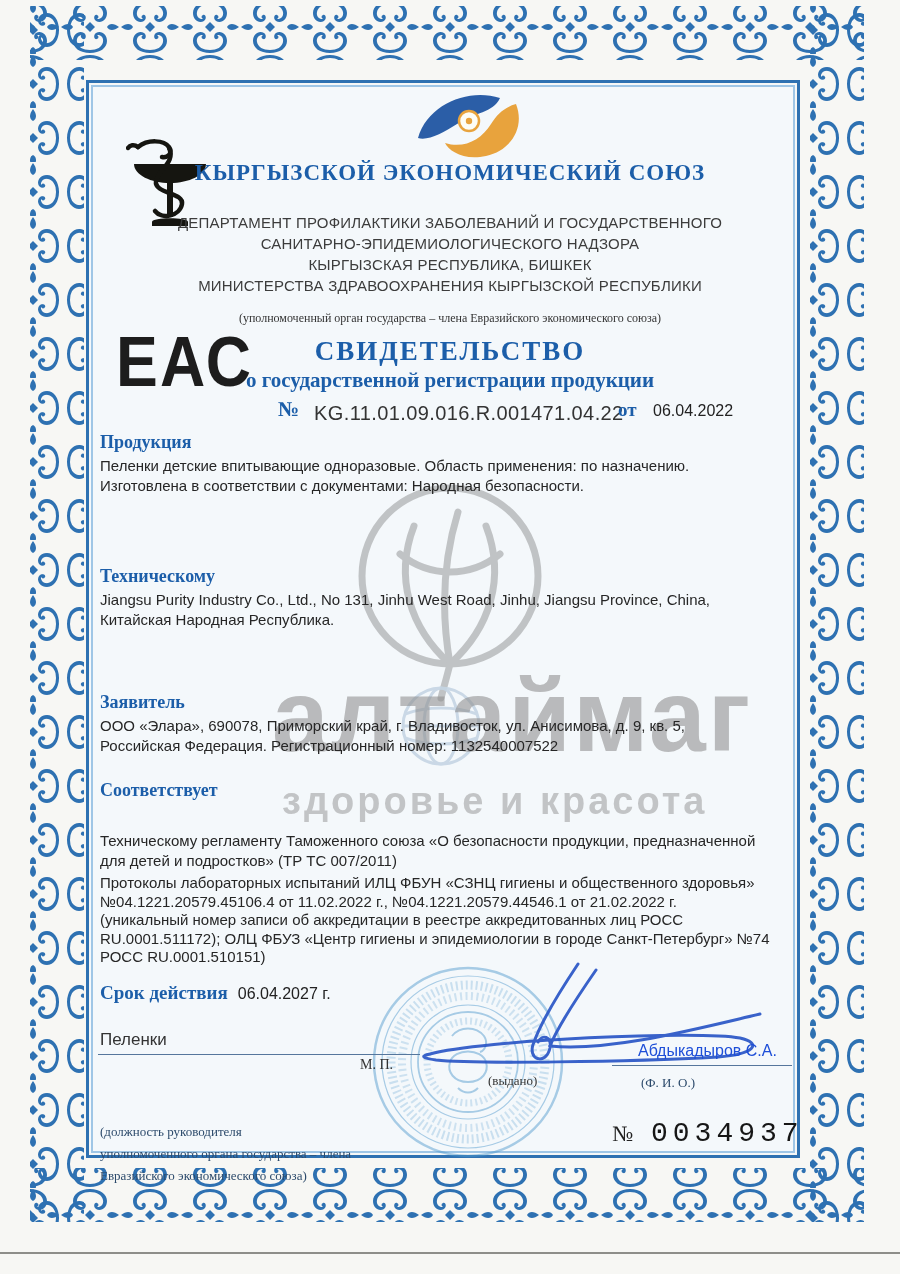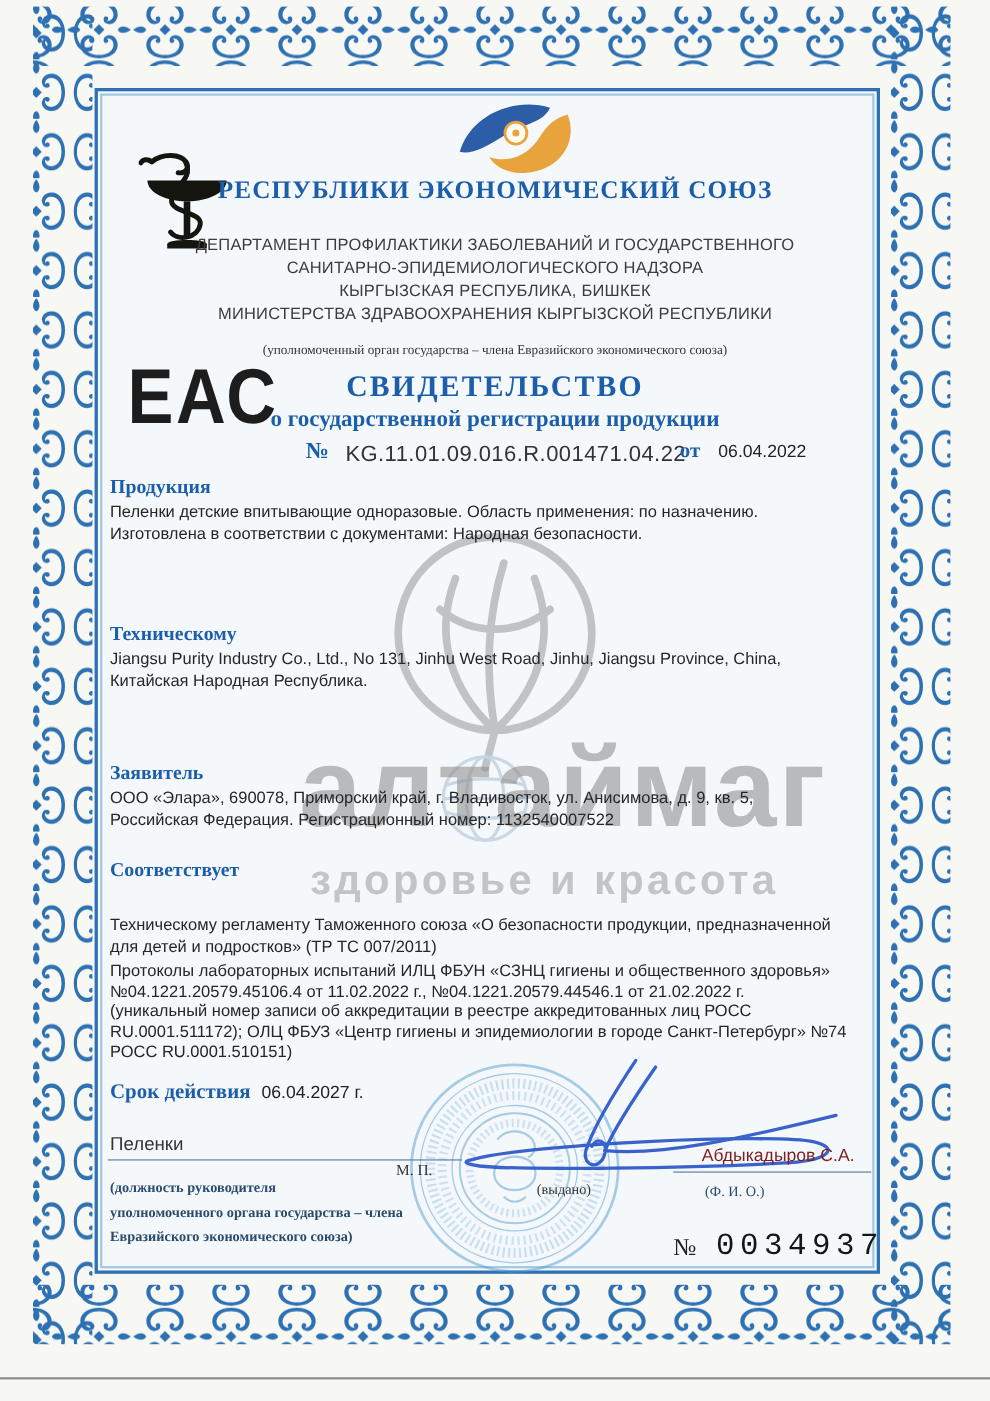--- a/index.html
+++ b/index.html
@@ -35,24 +35,24 @@
   .h-product{top:432px;} .t-product{top:456px;}
   .h-manuf{top:566px;}   .t-manuf{top:590px;}
   .h-appl{top:692px;}    .t-appl{top:716px;}
   .h-conf{top:780px;}    .t-conf{top:803px;margin-top:28px;}
   .h-basis{top:852px;}   .t-basis{top:874px; line-height:18.5px;}
   .validity{left:100px; top:982px; display:flex; align-items:baseline; gap:10px;}
   .validity .lab{font-size:19px;}
   .validity .val{font-size:16px; color:#222;}
   .director{left:100px; top:1030px; font-size:17px; color:#333;}
   .dir-line{left:98px; top:1054px; width:322px; height:1px; background:#55769c;}
-  .pos-note{left:100px; top:1069px; font-size:13px; line-height:22px; color:#2c4a6b;font-weight:bold;}
+  .pos-note{left:100px; top:1121px; font-size:13px; line-height:22px; color:#2c4a6b;}
   .mp{left:360px; top:1057px; font-size:14px; color:#333; z-index:3;}
   .sig-cap{left:488px; top:1073px; font-size:13px; color:#333; z-index:3;}
-  .name{left:638px; top:1042px; font-size:16px; color:#7f1d1d; z-index:3;}
+  .name{left:638px; top:1042px; font-size:16px; color:#1d4ed8; z-index:3;}
   .name-line{left:612px; top:1065px; width:180px; height:1px; background:#55769c; z-index:3;}
   .name-cap{left:641px; top:1075px; font-size:13px; color:#2c4a6b; z-index:3;}
   .serial{left:612px; top:1118px; display:flex; align-items:center; gap:18px; z-index:2;}
   .serial .lab{font-family:"Liberation Serif",serif; font-size:22px; color:#222;}
   .serial .val{font-family:"Liberation Mono",monospace; font-size:28px; letter-spacing:5px; color:#161616;}
   .wm-brand{left:272px; top:658px; font-size:102px; font-weight:700; color:var(--watermark_gray,#8f8f8f);
             opacity:.58; letter-spacing:2px; z-index:1; white-space:nowrap;}
   .wm-tag{left:282px; top:780px; font-size:38px; font-weight:700; color:#9b9b9b; opacity:.55; letter-spacing:3px; z-index:1; white-space:nowrap;}
   .wm-emblem{left:330px; top:468px; opacity:.34; z-index:1;}
   .stamp{left:356px; top:960px; z-index:2; opacity:.85;}
@@ -128,21 +128,21 @@
     </g>
   </svg>
 
   <svg class="abs eaeu" width="112" height="72" viewBox="0 0 112 72">
     <path d="M6,52 C16,18 56,2 88,12 C81,27 63,26 45,38 C31,47 16,55 6,52 Z" fill="#2b5ea7"></path>
     <path d="M104,18 C113,41 100,64 74,70 C52,75 37,65 33,57 C52,63 69,54 79,38 C85,28 93,21 104,18 Z" fill="#e8a33d"></path>
     <circle cx="57" cy="35" r="10" fill="#fdfdf6" stroke="#e8a33d" stroke-width="2.5"></circle>
     <circle cx="57" cy="35" r="3.2" fill="#e8a33d"></circle>
   </svg>
 
-  <div class="abs center union-title hblue z2">РЕСПУБЛИКИ ЭКОНОМИЧЕСКИЙ СОЮЗ</div>
+  <div class="abs center union-title hblue z2">КЫРГЫЗСКОЙ ЭКОНОМИЧЕСКИЙ СОЮЗ</div>
 
   <div class="abs center dept z2">
     <div>ДЕПАРТАМЕНТ ПРОФИЛАКТИКИ ЗАБОЛЕВАНИЙ И ГОСУДАРСТВЕННОГО</div>
     <div>САНИТАРНО-ЭПИДЕМИОЛОГИЧЕСКОГО НАДЗОРА</div>
     <div>КЫРГЫЗСКАЯ РЕСПУБЛИКА, БИШКЕК</div>
     <div>МИНИСТЕРСТВА ЗДРАВООХРАНЕНИЯ КЫРГЫЗСКОЙ РЕСПУБЛИКИ</div>
   </div>
 
   <div class="abs center note serif z2">(уполномоченный орган государства – члена Евразийского экономического союза)</div>
 

